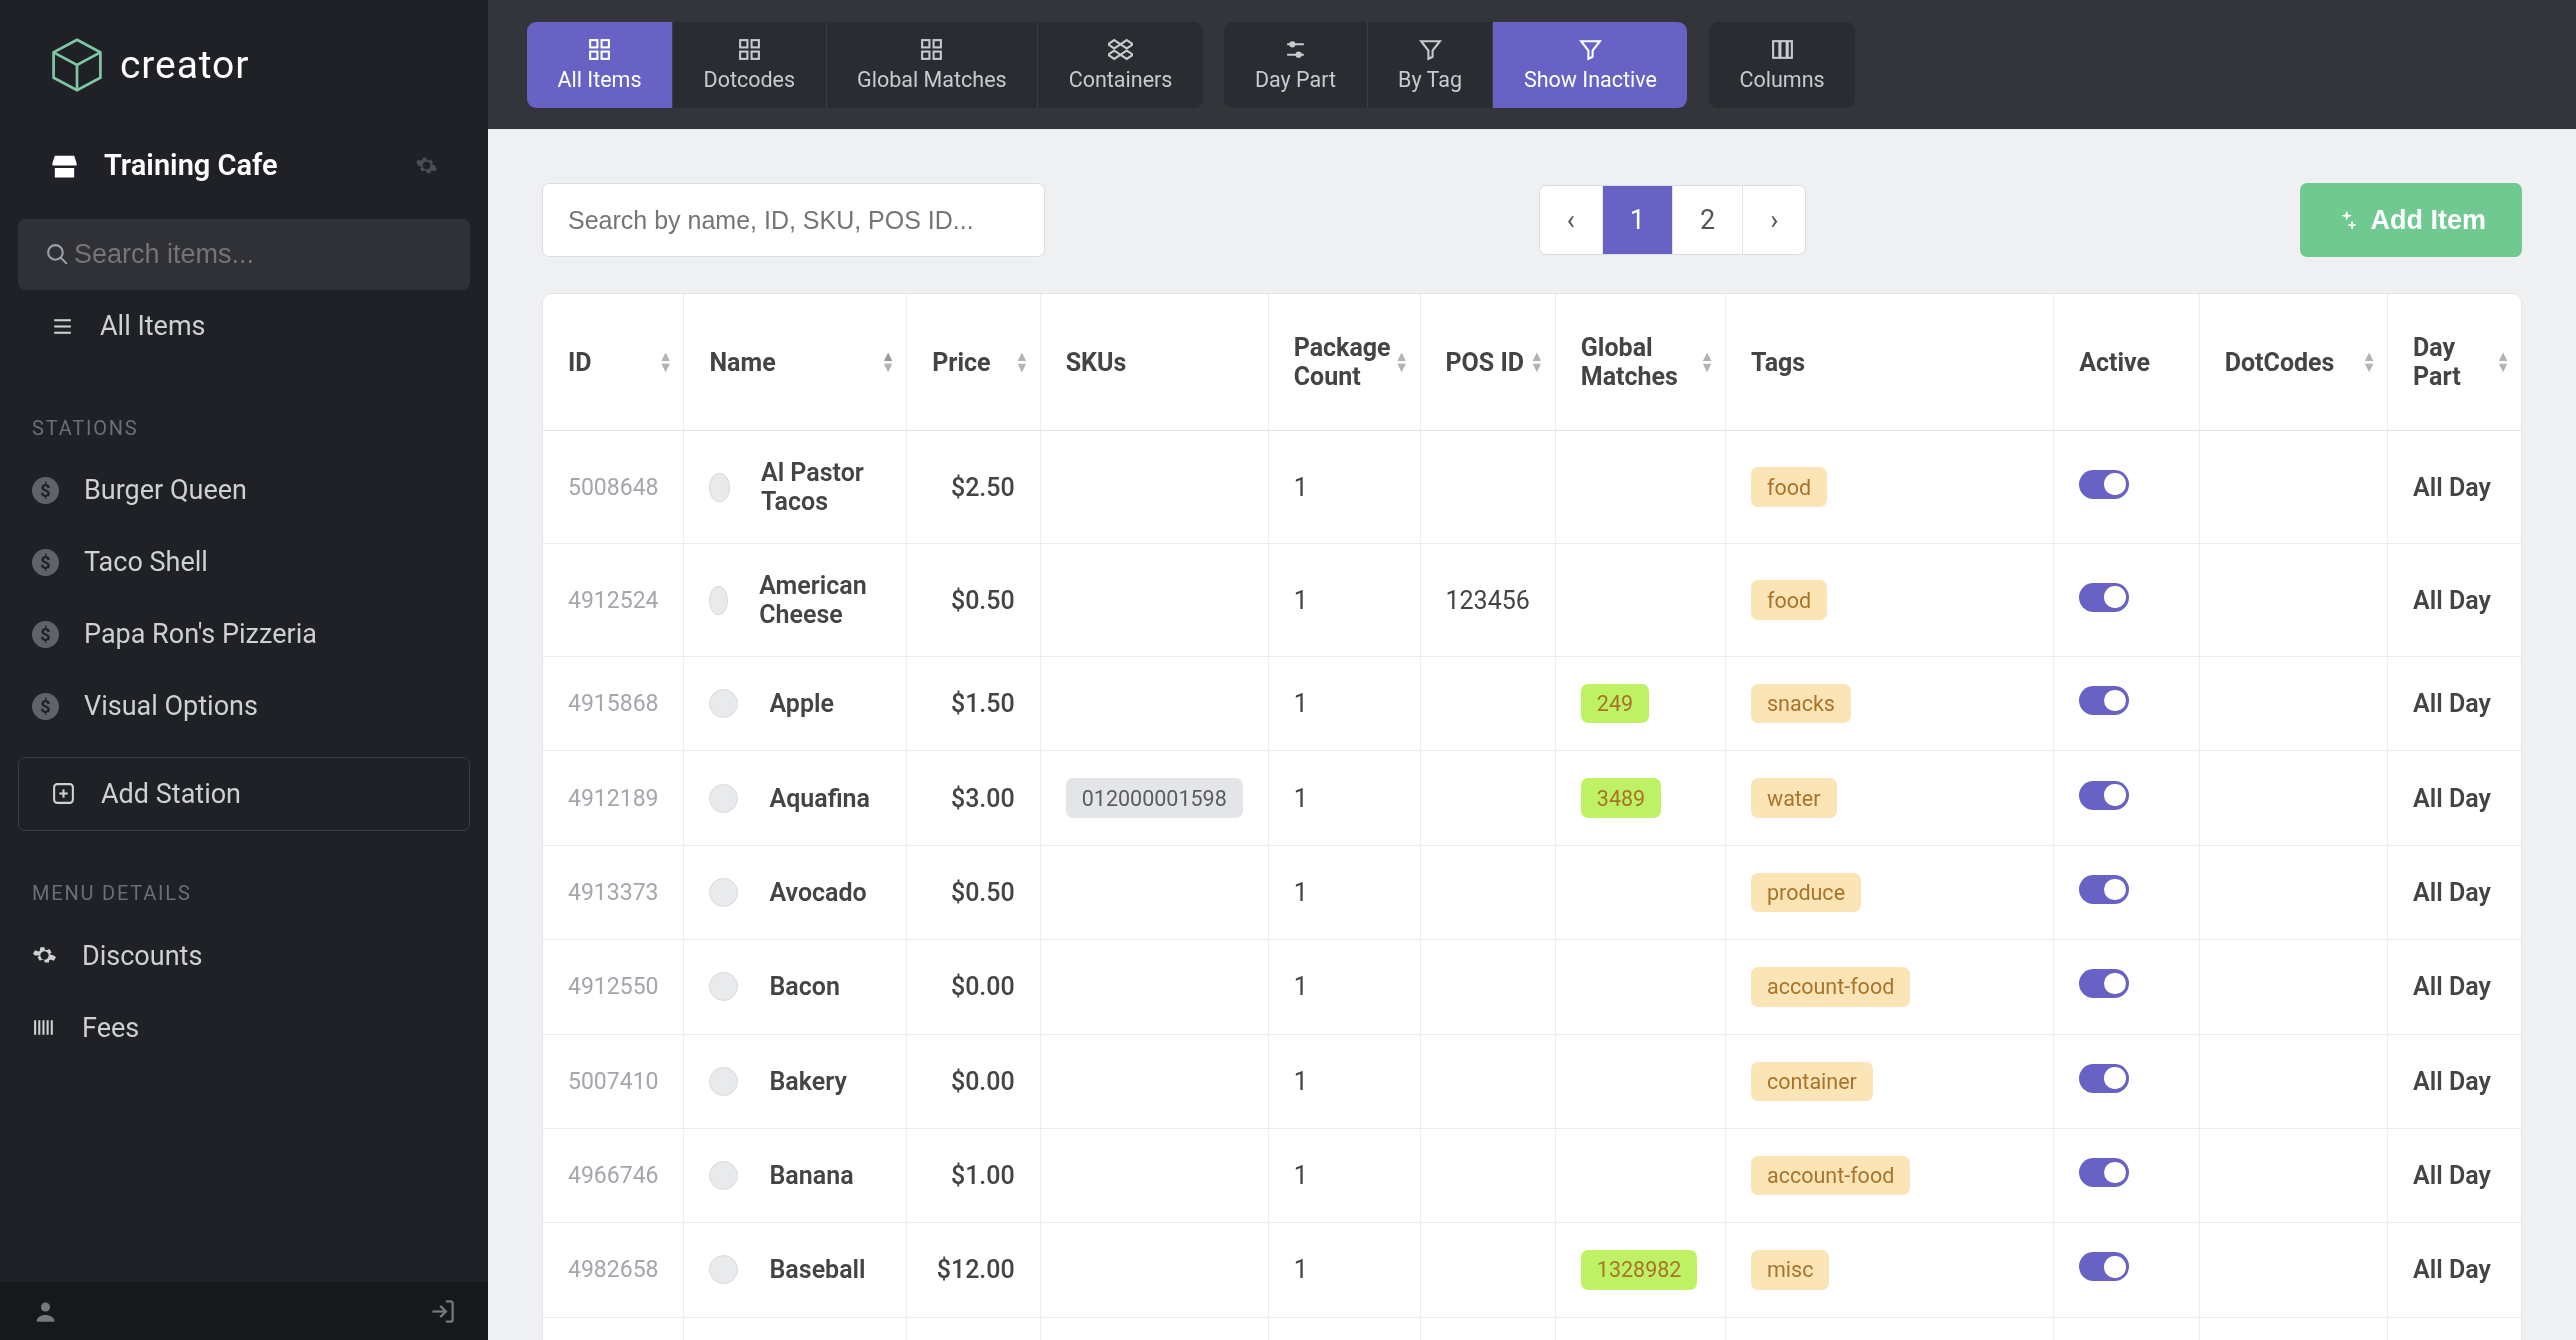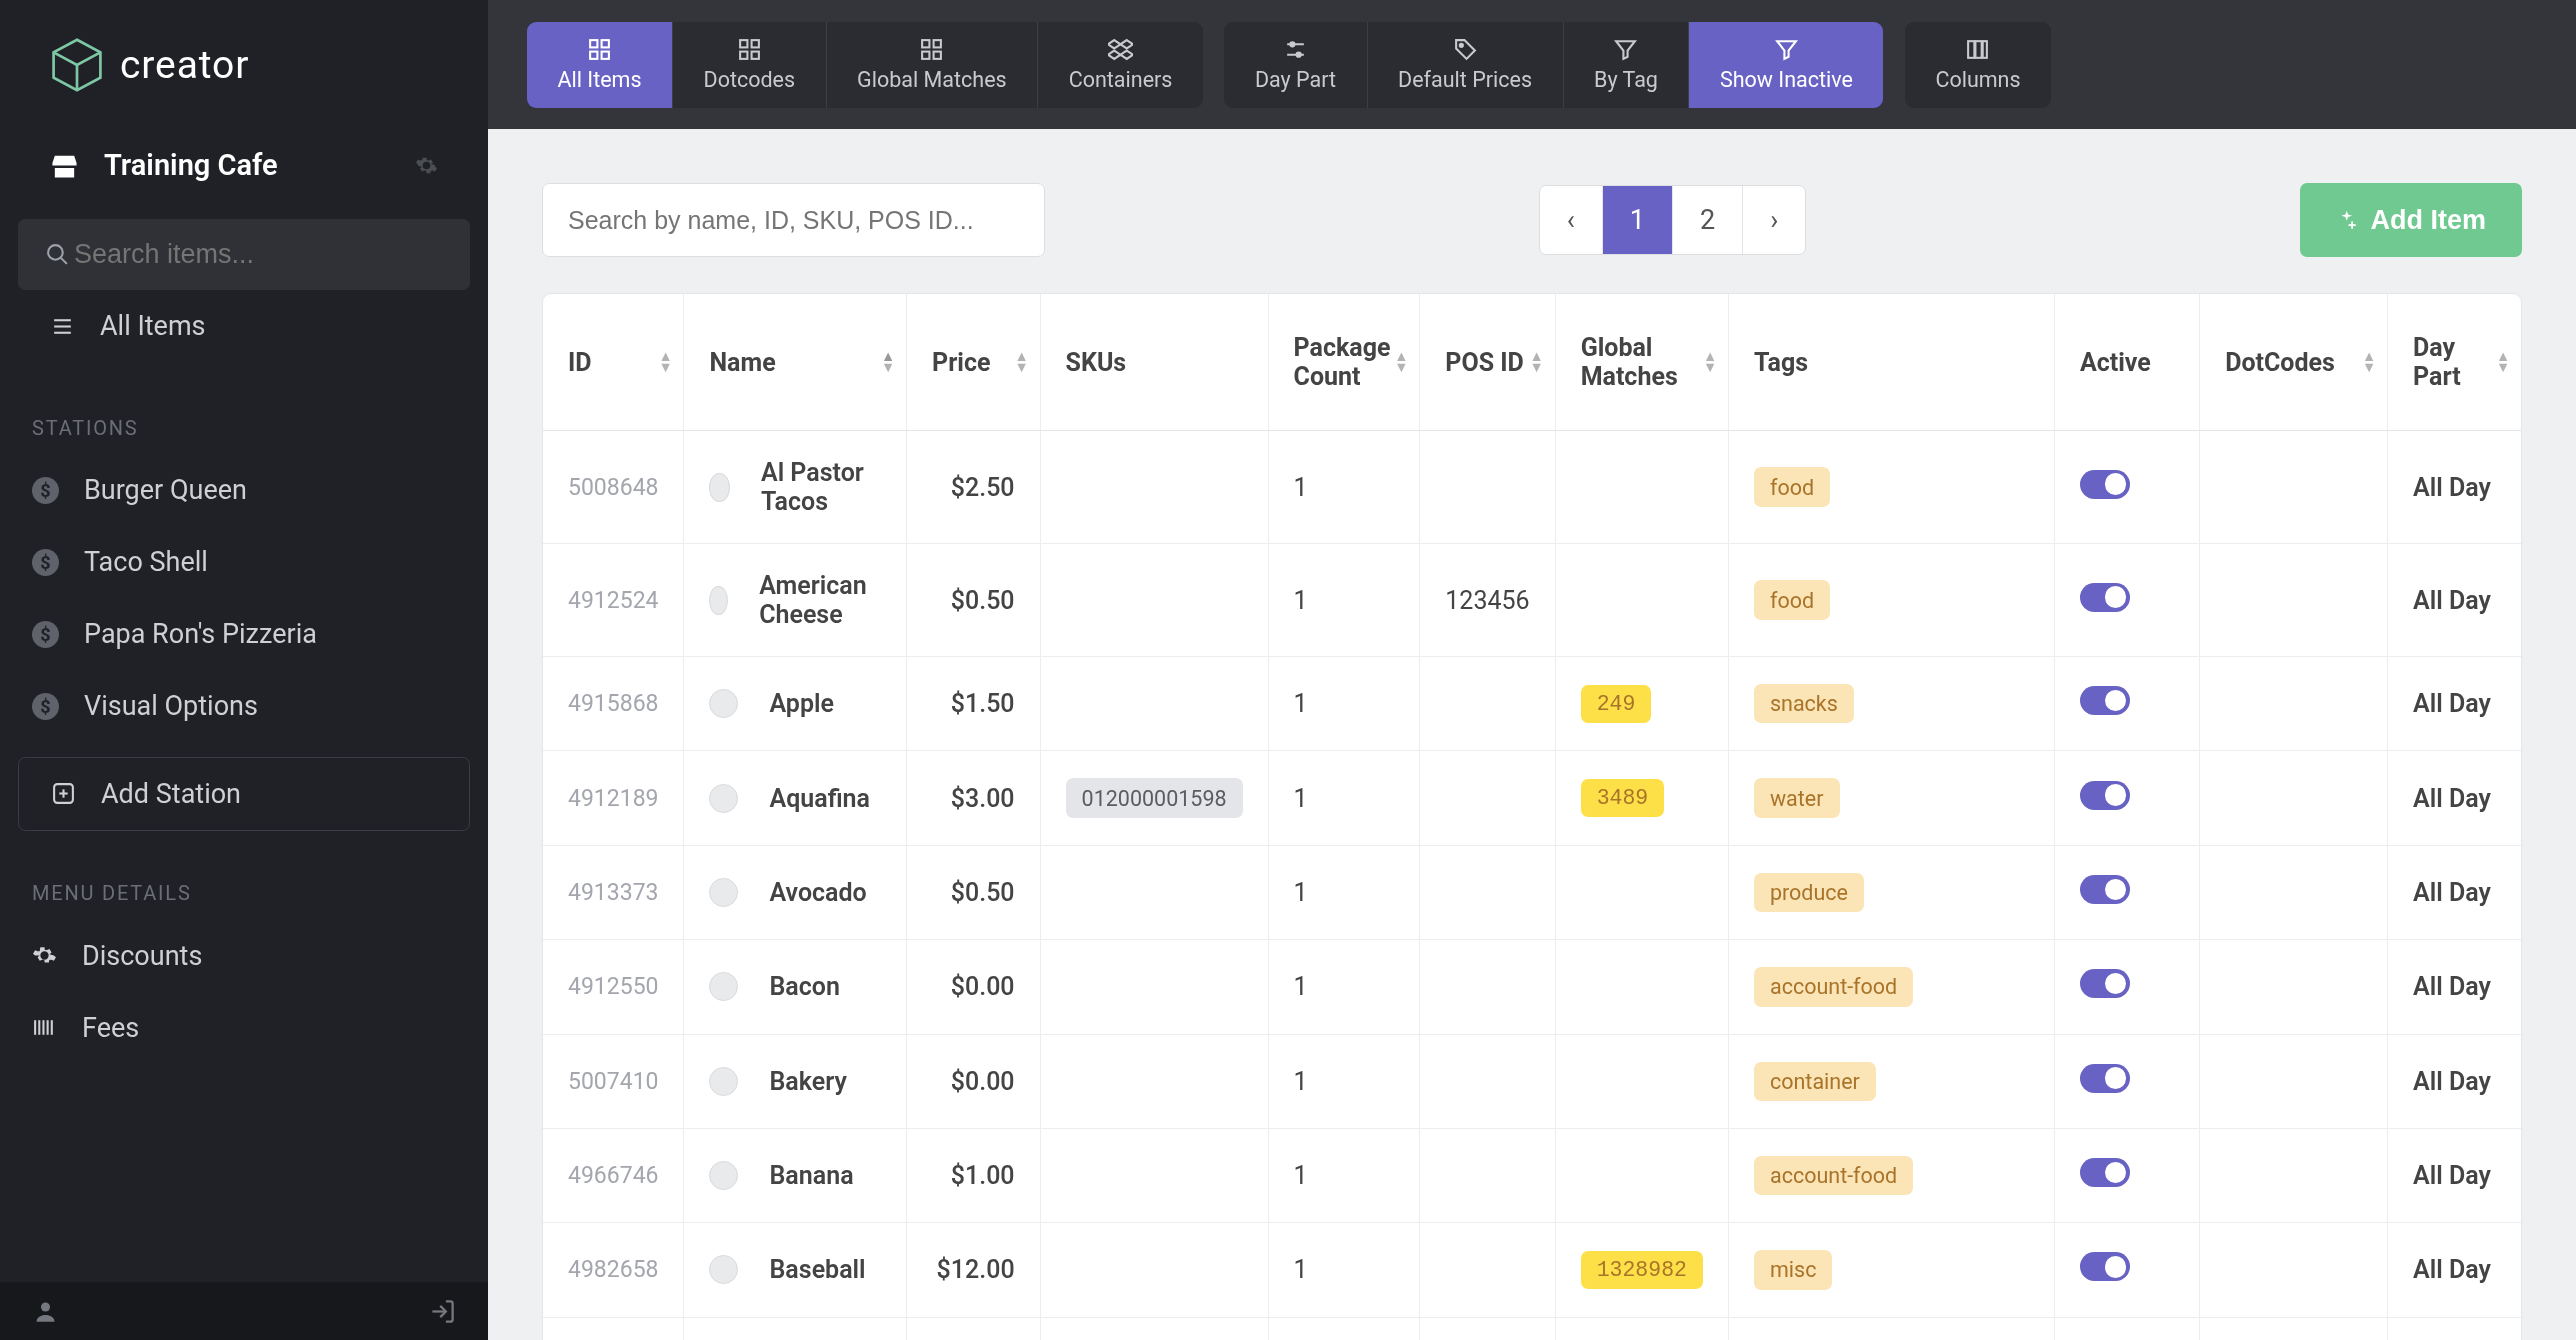--- a/index.html
+++ b/index.html
@@ -256,26 +256,25 @@
   .sku-pill {
     display:inline-block;
     background:#e4e5e8;
     color:#5a5c62;
     font-size:21.5px;
     padding:7.2px 16px;
     border-radius:7.2px;
   }
   .gm-pill {
     display:inline-block;
-    background:#fde047;
+    background:#bef264;
     color:#a9742a;
     font-size:21.5px;
     padding:7.2px 16px;
     border-radius:7.2px;
-    font-family:Liberation Mono, monospace;
   }
   .toggle {
     width: 50px; height: 29px; border-radius: 14.4px;
     background:#6762c4; position:relative; display:inline-block;
   }
   .toggle::after {
     content:''; position:absolute; width:21.5px; height:21.5px; border-radius:50%;
     background:#fff; top:3.6px; right:3.6px;
   }
   .daypart-cell { font-weight:600; white-space:nowrap; }
@@ -429,27 +428,20 @@
         </div>
       <div class="tabgroup" id="tg2">
           <div class="tab">
             <svg class="t-icon" viewBox="0 0 24 24" fill="none" stroke="currentColor" stroke-width="2">
               <line x1="4" y1="7" x2="20" y2="7"></line>
               <circle cx="9" cy="7" r="2" fill="currentColor"></circle>
               <line x1="4" y1="17" x2="20" y2="17"></line>
               <circle cx="15" cy="17" r="2" fill="currentColor"></circle>
             </svg>
             <span>Day Part</span>
-          </div>
-          <div class="tab">
-            <svg class="t-icon" viewBox="0 0 24 24" fill="none" stroke="currentColor" stroke-width="2">
-              <path d="M3 3h8l10 10-8 8L3 11V3z"></path>
-              <circle cx="8" cy="8" r="1.5" fill="currentColor"></circle>
-            </svg>
-            <span>Default Prices</span>
           </div>
           <div class="tab">
             <svg class="t-icon" viewBox="0 0 24 24" fill="none" stroke="currentColor" stroke-width="2">
               <path d="M3 4h18l-7 9v6l-4 2v-8L3 4z"></path>
             </svg>
             <span>By Tag</span>
           </div>
           <div class="tab active">
             <svg class="t-icon" viewBox="0 0 24 24" fill="none" stroke="currentColor" stroke-width="2">
               <path d="M3 4h18l-7 9v6l-4 2v-8L3 4z"></path>

